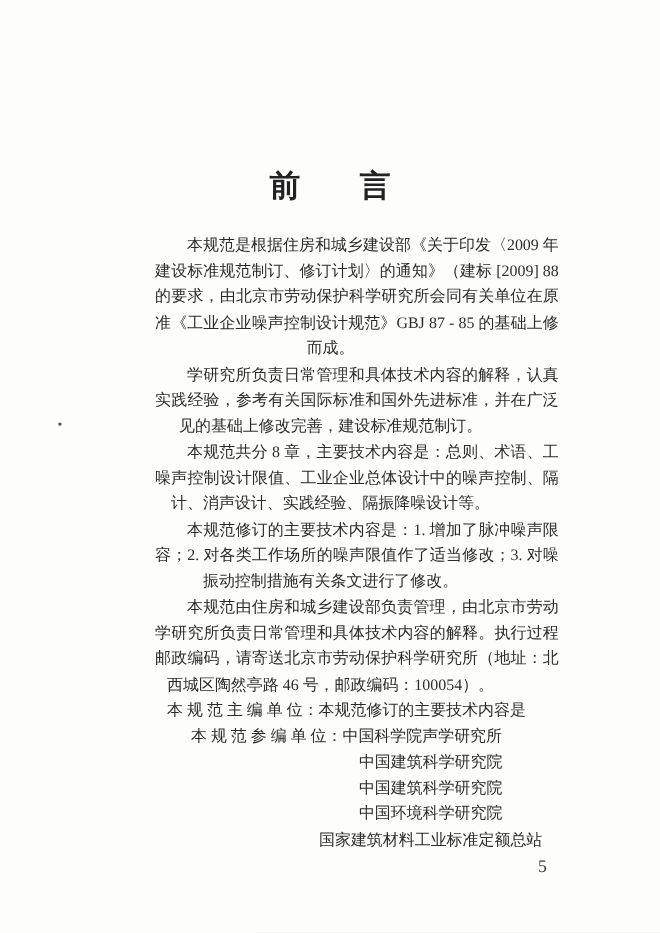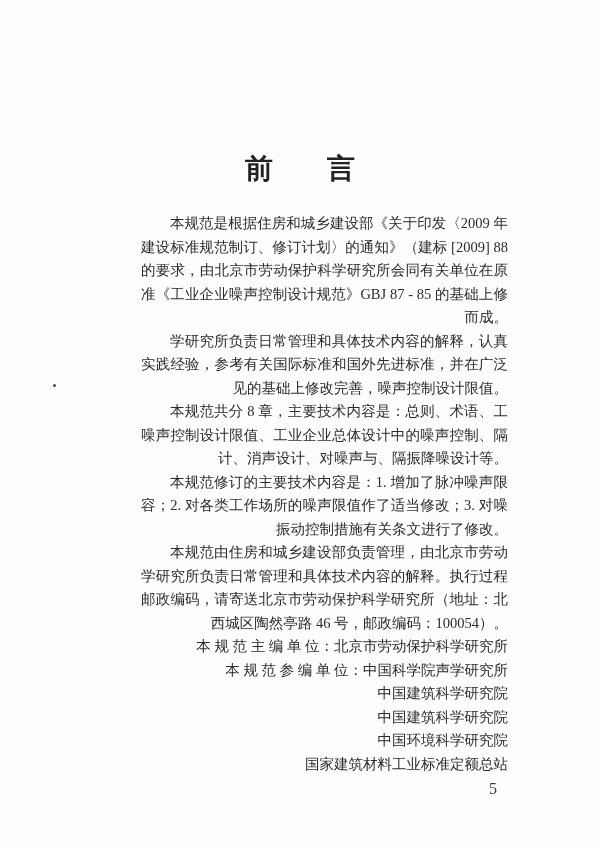--- a/index.html
+++ b/index.html
@@ -36,21 +36,21 @@
     top: 212px;
     left: 93px;
     width: 415px;
     font-size: 14.5px;
     line-height: 23.5px;
   }
   .line {
     height: 23.5px;
     overflow: hidden;
     white-space: nowrap;
-    text-align: right;
+    text-align: center;
   }
   .line.just {
     white-space: normal;
     text-align: justify;
     text-align-last: justify;
     text-justify: inter-character;
     margin-left: 48px;
   }
   .line.indent {
     padding-left: 29px;
@@ -94,36 +94,36 @@
   <div class="body-block">
 
     <div class="line just indent">本规范是根据住房和城乡建设部《关于印发〈2009 年工程</div>
     <div class="line just">建设标准规范制订、修订计划〉的通知》（建标 [2009] 88 号）</div>
     <div class="line just">的要求，由北京市劳动保护科学研究所会同有关单位在原国家标</div>
     <div class="line just">准《工业企业噪声控制设计规范》GBJ 87 - 85 的基础上修订</div>
     <div class="line">而成。</div>
 
     <div class="line just indent">学研究所负责日常管理和具体技术内容的解释，认真总结</div>
     <div class="line just">实践经验，参考有关国际标准和国外先进标准，并在广泛征求意</div>
-    <div class="line">见的基础上修改完善，噪声控制设计限值。</div>
+    <div class="line">见的基础上修改完善，建设标准规范制订。</div>
 
     <div class="line just indent">本规范共分 8 章，主要技术内容是：总则、术语、工业企业</div>
     <div class="line just">噪声控制设计限值、工业企业总体设计中的噪声控制、隔声设</div>
-    <div class="line">计、消声设计、对噪声与、隔振降噪设计等。</div>
+    <div class="line">计、消声设计、实践经验、隔振降噪设计等。</div>
 
     <div class="line just indent">本规范修订的主要技术内容是：1. 增加了脉冲噪声限值内</div>
     <div class="line just">容；2. 对各类工作场所的噪声限值作了适当修改；3. 对噪声与</div>
     <div class="line">振动控制措施有关条文进行了修改。</div>
 
     <div class="line just indent">本规范由住房和城乡建设部负责管理，由北京市劳动保护科</div>
     <div class="line just">学研究所负责日常管理和具体技术内容的解释。执行过程中如有</div>
     <div class="line just">邮政编码，请寄送北京市劳动保护科学研究所（地址：北京市</div>
     <div class="line">西城区陶然亭路 46 号，邮政编码：100054）。</div>
 
-    <div class="line indent"><span class="ed-label">本 规 范 主 编 单 位：</span><span>北京市劳动保护科学研究所</span></div>
+    <div class="line indent"><span class="ed-label">本 规 范 主 编 单 位：</span><span>本规范修订的主要技术内容是</span></div>
 
     <div class="line indent"><span class="ed-label">本 规 范 参 编 单 位：</span><span>中国科学院声学研究所</span></div>
     <div class="line hang">中国建筑科学研究院</div>
     <div class="line hang">中国建筑科学研究院</div>
     <div class="line hang">中国环境科学研究院</div>
     <div class="line hang">国家建筑材料工业标准定额总站</div>
 
   </div>
 
   <div class="page-number">5</div>

